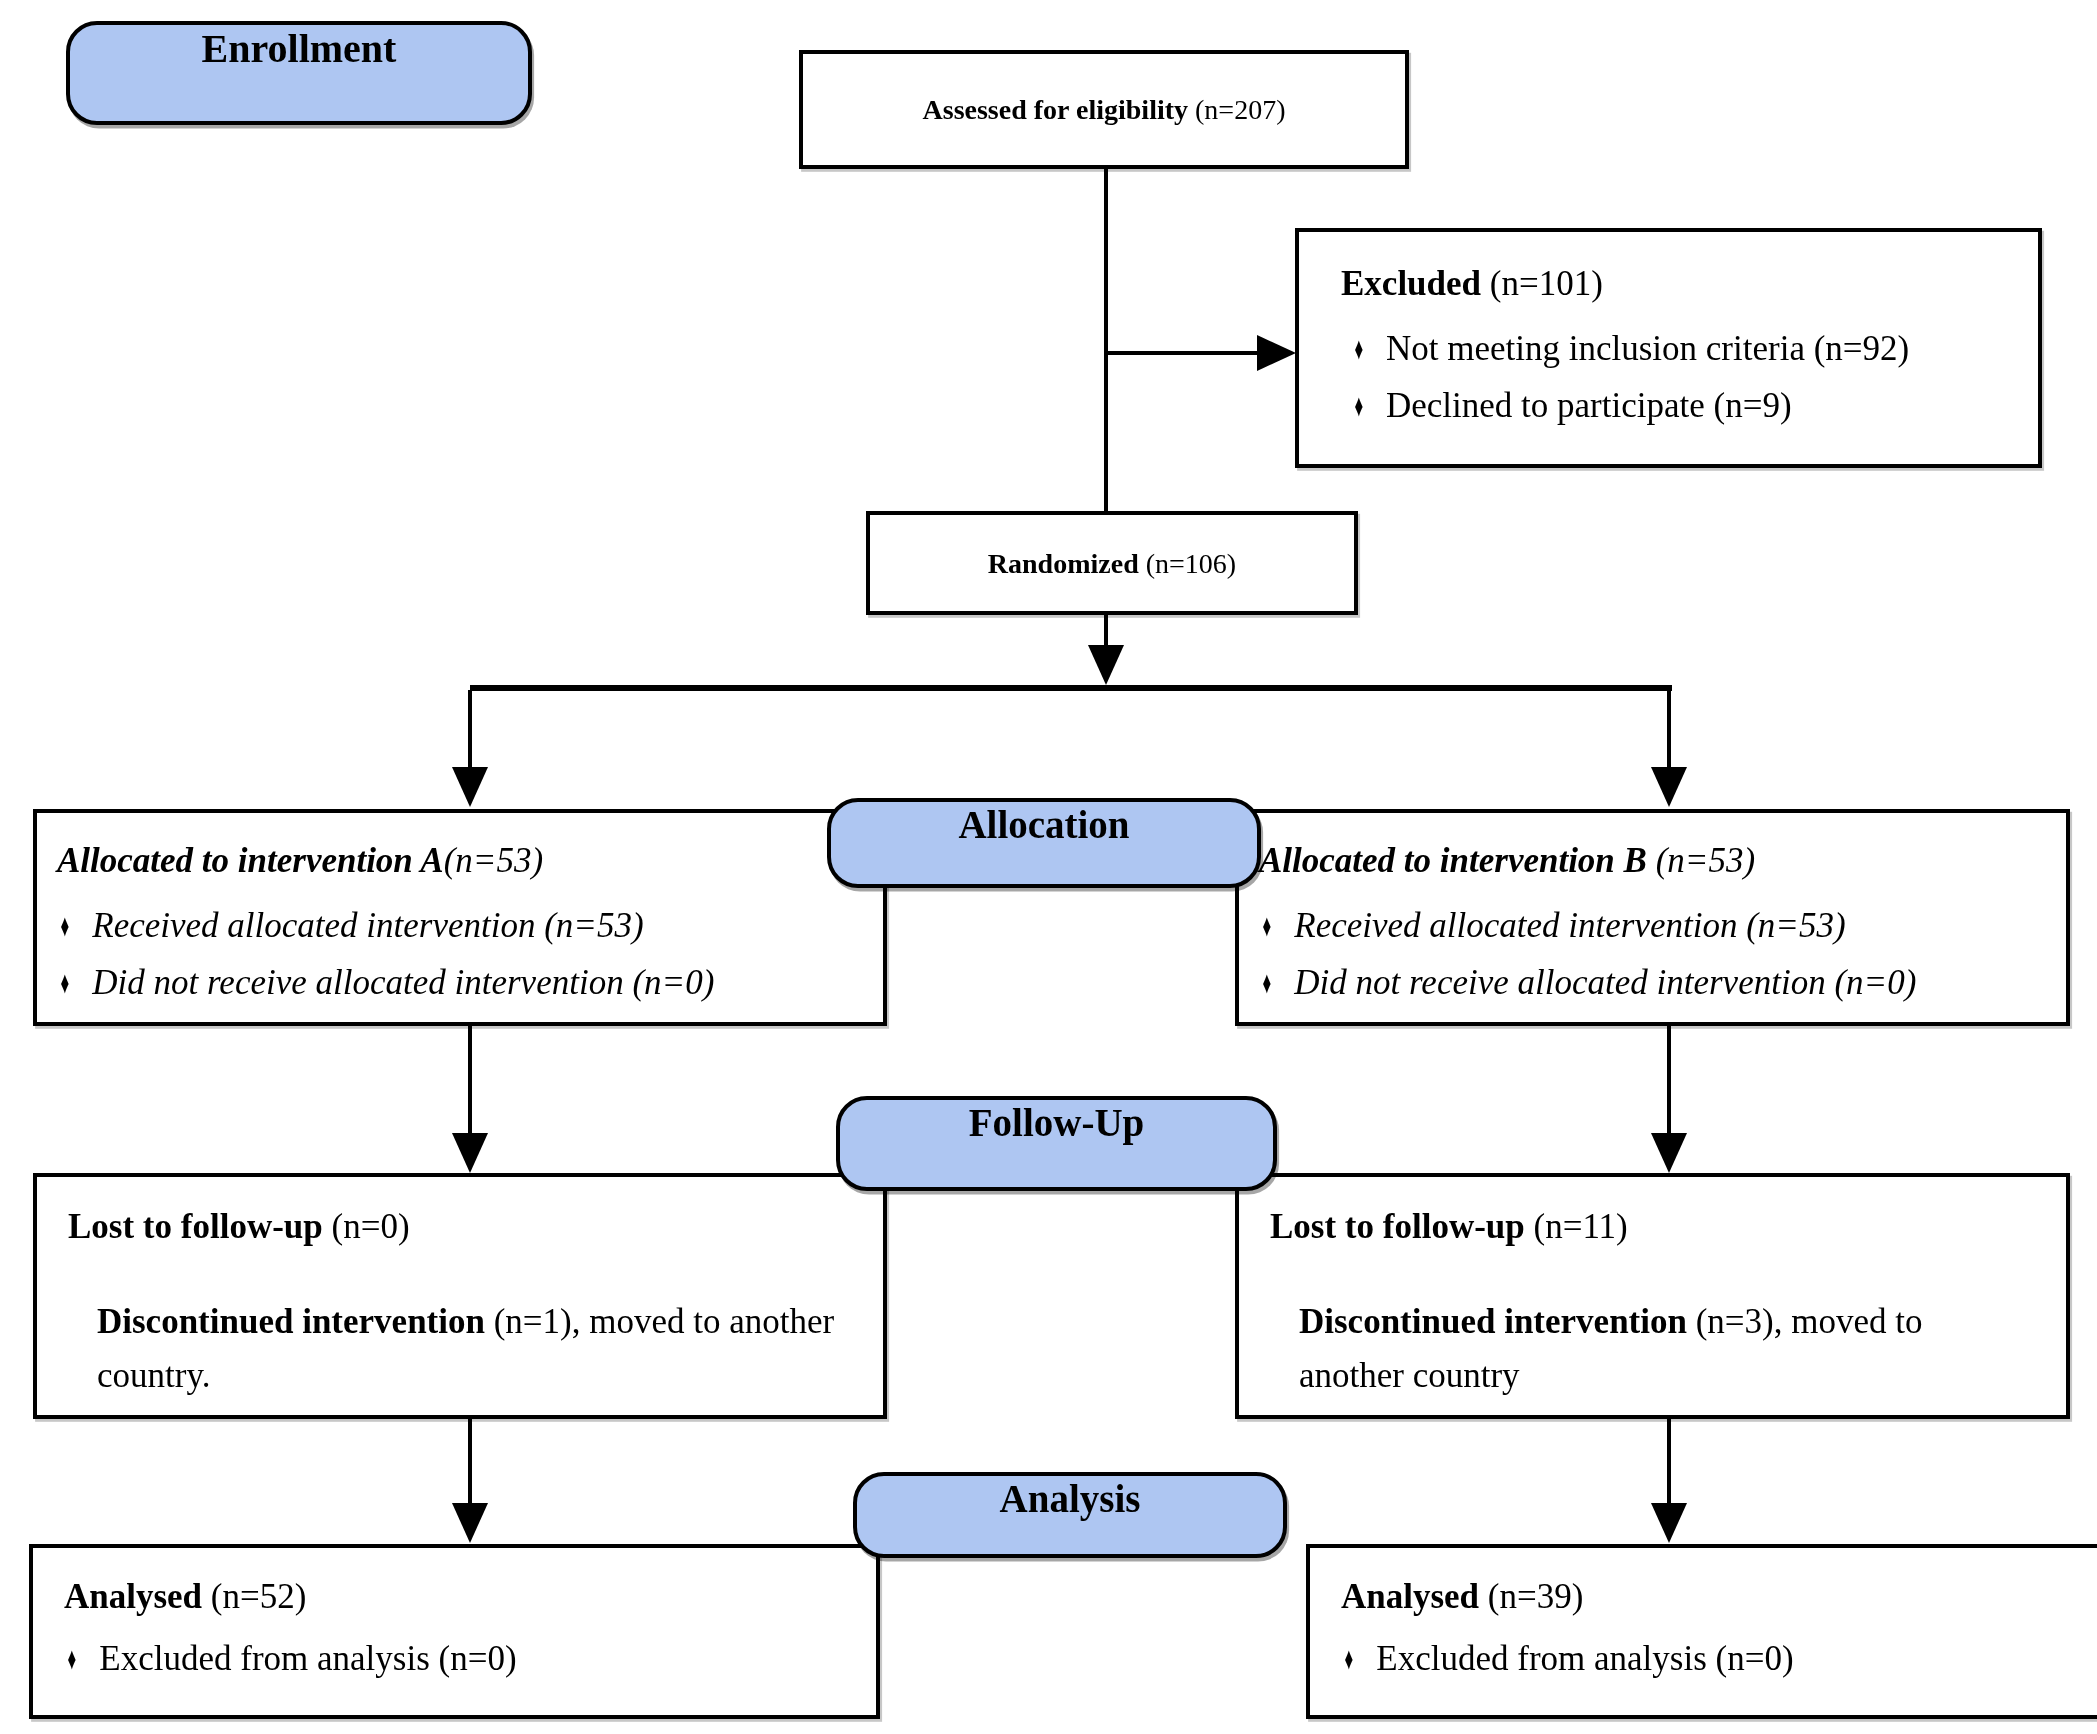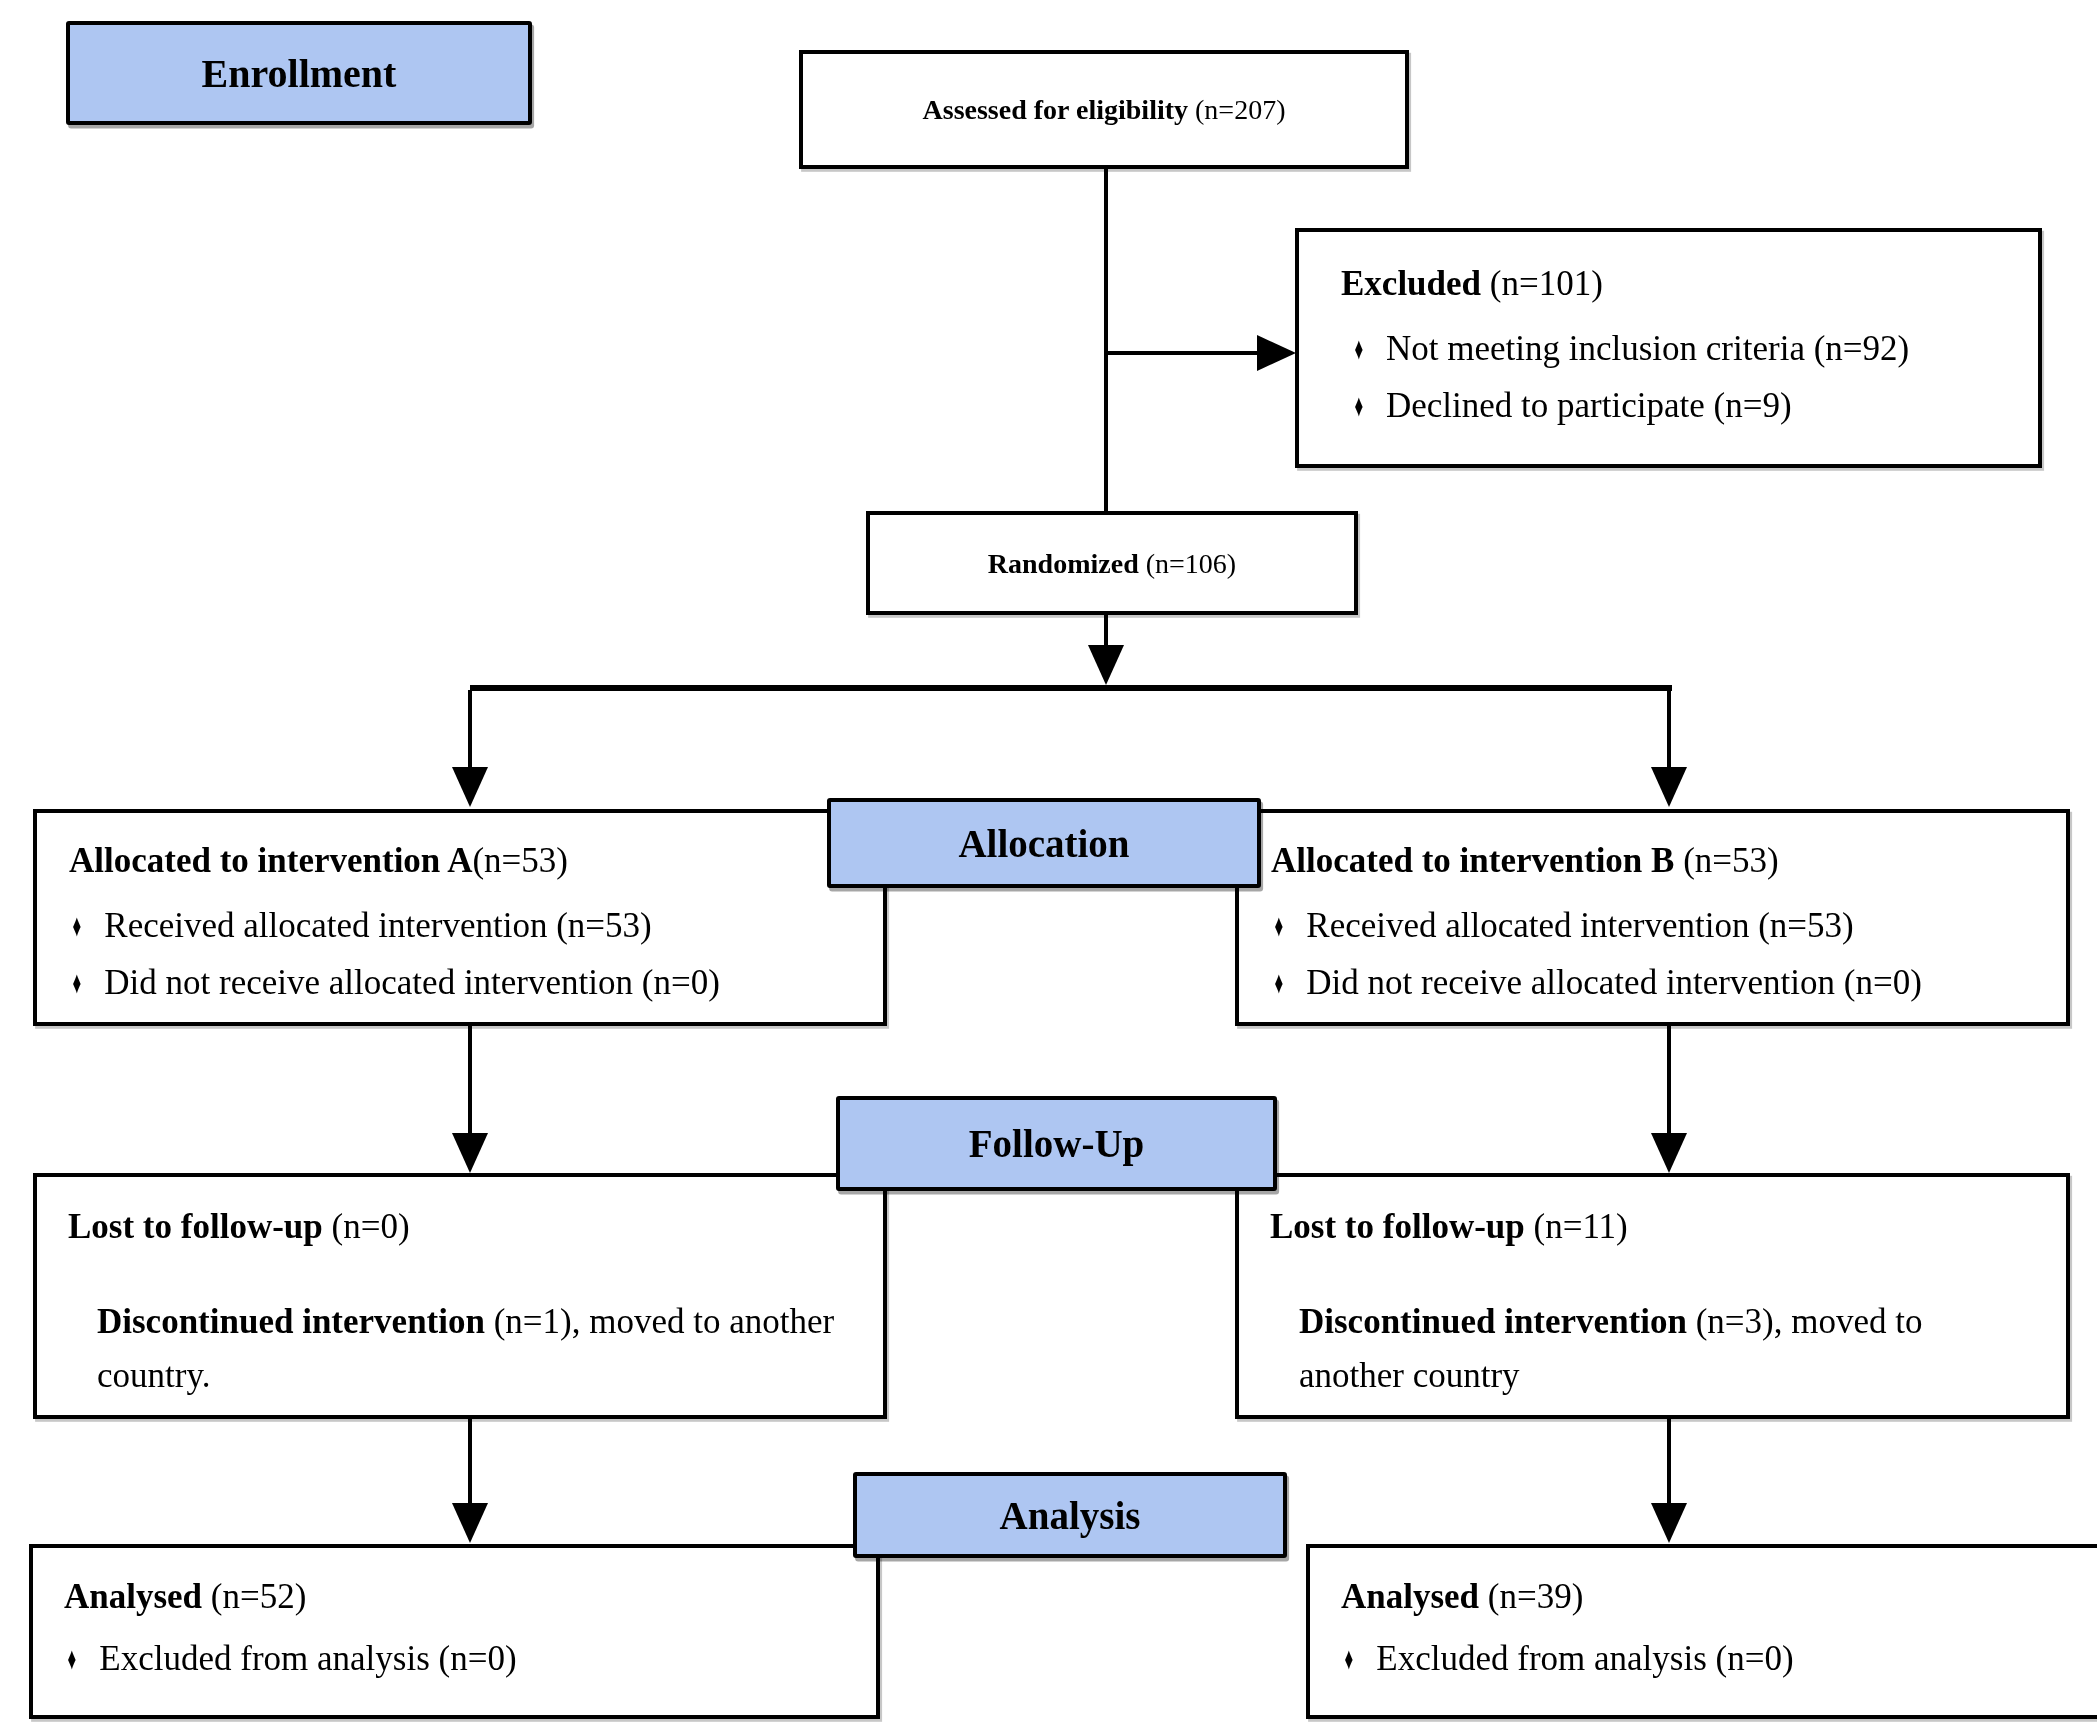--- a/index.html
+++ b/index.html
@@ -10,39 +10,39 @@
     font-family:"Liberation Serif","DejaVu Serif",serif;
     overflow:hidden;
   }
   .box {
     position:absolute; background:#ffffff; border:4.2px solid #000;
     z-index:1; font-size:35px; line-height:47px;
     box-shadow:2.1px 2.8px 0 rgba(0,0,0,0.22);
   }
   .box.centered { display:flex; align-items:center; justify-content:center; font-size:28px; }
   .pill {
-    position:absolute; border:4.2px solid #000; border-radius:3px;
-    display:flex; align-items:center; justify-content:center;
+    position:absolute; border:4.2px solid #000; border-radius:31px;
+    display:flex; justify-content:center;
     font-weight:700; font-size:39px; z-index:5;
     box-shadow:2.1px 3.5px 0 rgba(0,0,0,0.35);
   }
   .pill.first { font-size:40px; }
   .b { font-weight:700; }
   .vline,.hline { position:absolute; background:#000; z-index:0; }
   .arr-down {
     position:absolute; width:0; height:0; z-index:2;
     border-left:18px solid transparent; border-right:18px solid transparent;
     border-top:40px solid #000;
   }
   .arr-right {
     position:absolute; width:0; height:0; z-index:2;
     border-top:18px solid transparent; border-bottom:18px solid transparent;
     border-left:39px solid #000;
   }
-  .pad { padding:24px 32px; }
+  .pad { padding:24px 20px;font-style:italic; }
   .title { margin-bottom:18px; }
   ul.bullets { list-style:none; }
   .bullets li { display:flex; align-items:center; margin-bottom:9.7px; }
   .diamond { display:inline-block; transform:scaleX(0.55); margin-right:19.5px; font-size:31px; flex:0 0 auto; }
   .excl { padding:28px 42px; }
   .excl .bullets { margin-left:9.7px; }
   .fu { padding:26.4px 31px; }
   .fu .p2 { margin-top:45px; line-height:54px;margin-left:29px; }
   .an { padding:25px 31px; }
   .an .title { margin-bottom:15.3px; }

